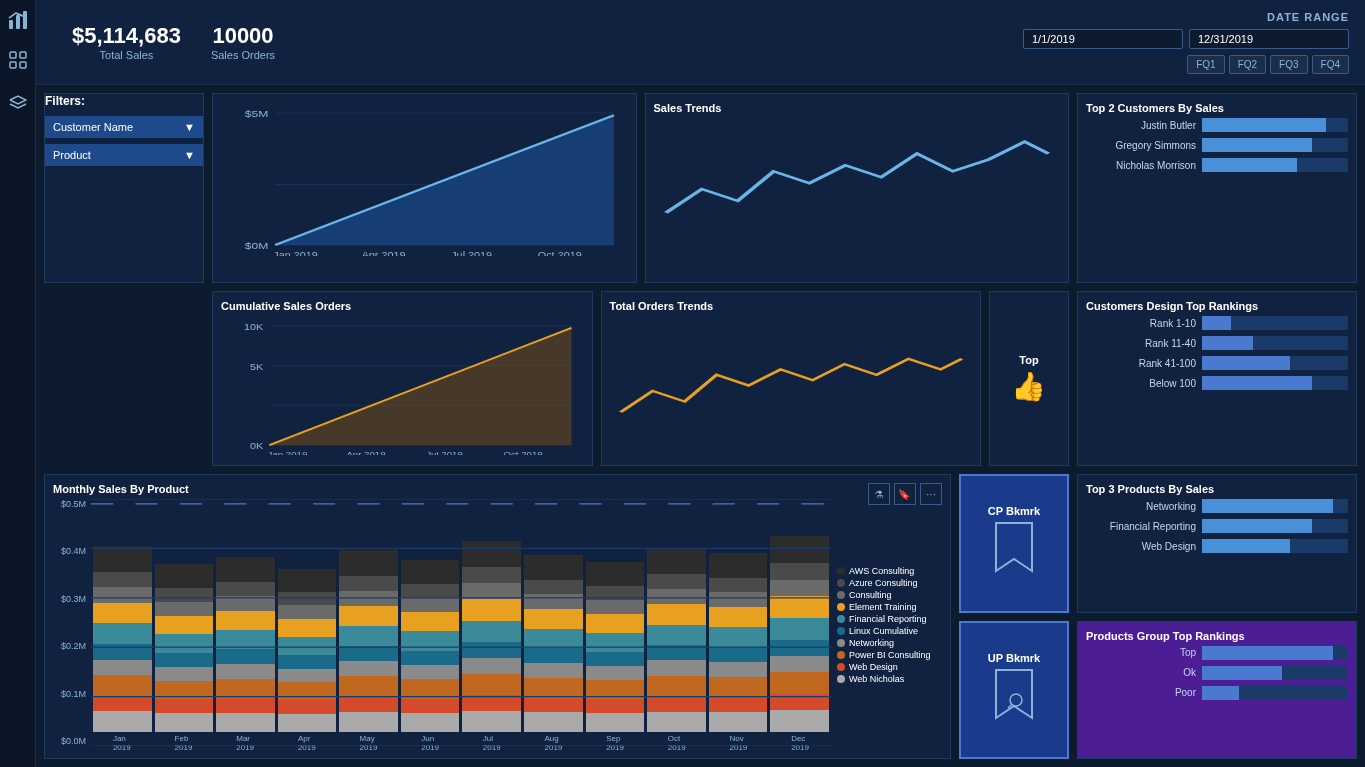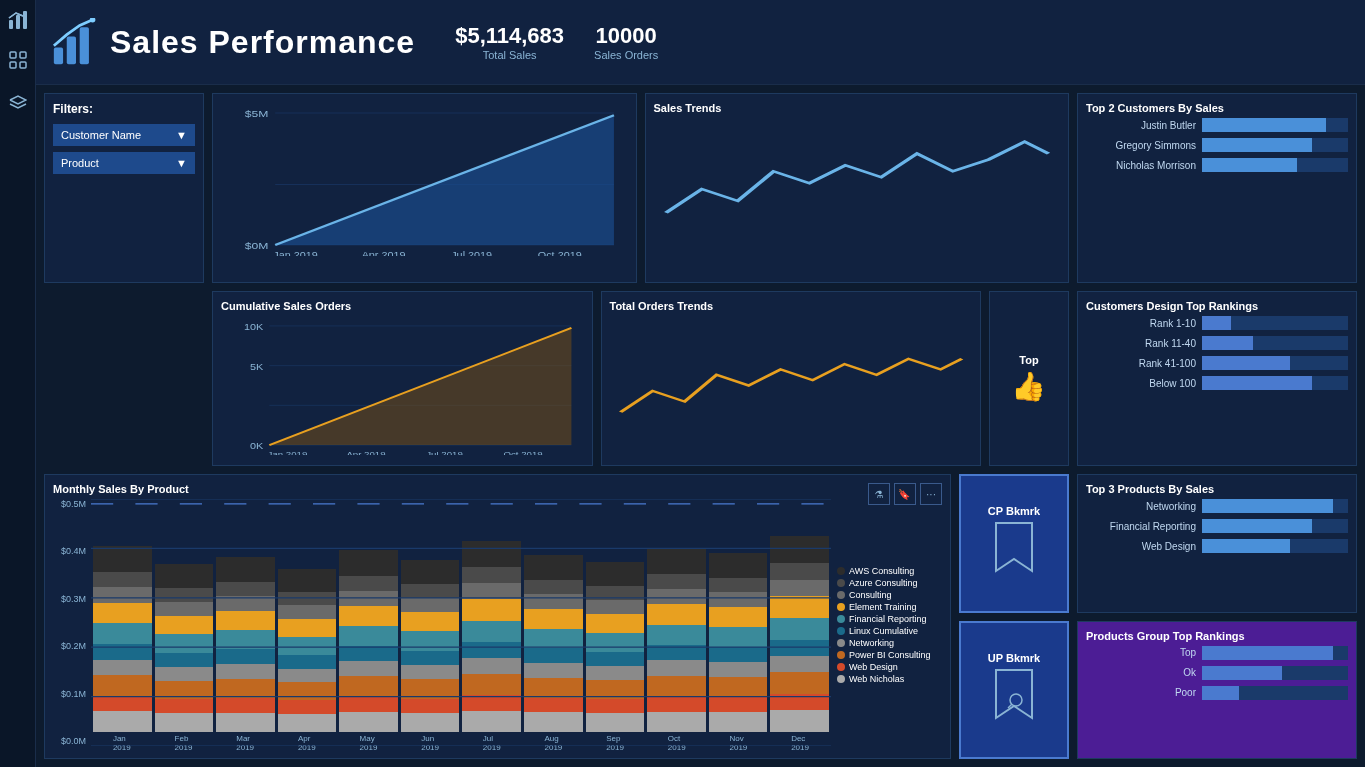--- a/index.html
+++ b/index.html
@@ -142,21 +142,21 @@
     .top-row {
       display: flex;
       gap: 8px;
       height: 190px;
     }
 
     
     .filters-panel {
       background: #112240;
       border: 1px solid #1e3a5f;
-      padding: 8px;
+      padding: 0;
       width: 160px;
       flex-shrink: 0;
     }
     .panel-title {
       font-size: 12px;
       font-weight: 700;
       color: #fff;
       margin-bottom: 8px;
     }
     .filter-dropdown {
@@ -404,38 +404,41 @@
     <svg width="18" height="18" viewBox="0 0 18 18" fill="none" stroke="#8ab4d4" stroke-width="1.5">
       <polyline points="1,9 9,5 17,9 9,13 1,9"></polyline>
       <polyline points="1,13 9,17 17,13"></polyline>
     </svg>
   </div>
 </div>
 
 <div class="main">
 
   <div class="header">
-    <div class="header-logo">
-      <svg width="52" height="52" viewBox="0 0 52 52">
-        <rect x="2" y="32" width="10" height="18" rx="2" fill="#4a90d9"></rect>
-        <rect x="16" y="20" width="10" height="30" rx="2" fill="#4a90d9"></rect>
-        <rect x="30" y="10" width="10" height="40" rx="2" fill="#4a90d9"></rect>
-        <polyline points="2,30 16,18 30,8 44,2" stroke="#7ecdff" stroke-width="3" fill="none"></polyline>
-        <circle cx="44" cy="2" r="3" fill="#7ecdff"></circle>
-      </svg>
-      <div class="header-title">Sales Performance</div>
-    </div>
     <div class="header-metrics">
       <div class="metric-block">
         <div class="metric-value">$5,114,683</div>
         <div class="metric-label">Total Sales</div>
       </div>
       <div class="metric-block">
         <div class="metric-value">10000</div>
         <div class="metric-label">Sales Orders</div>
+      </div>
+    </div>
+    <div class="header-right">
+      <div class="date-range-label">DATE RANGE</div>
+      <div class="date-inputs">
+        <input class="date-input" type="text" value="1/1/2019" style="">
+        <input class="date-input" type="text" value="12/31/2019" style="">
+      </div>
+      <div class="quarter-buttons">
+        <button class="quarter-btn">FQ1</button>
+        <button class="quarter-btn">FQ2</button>
+        <button class="quarter-btn">FQ3</button>
+        <button class="quarter-btn">FQ4</button>
       </div>
     </div>
   </div>
 
   <div class="content">
 
     <div class="top-row">
 
       <div class="filters-panel">
         <div class="panel-title">Filters:</div>

